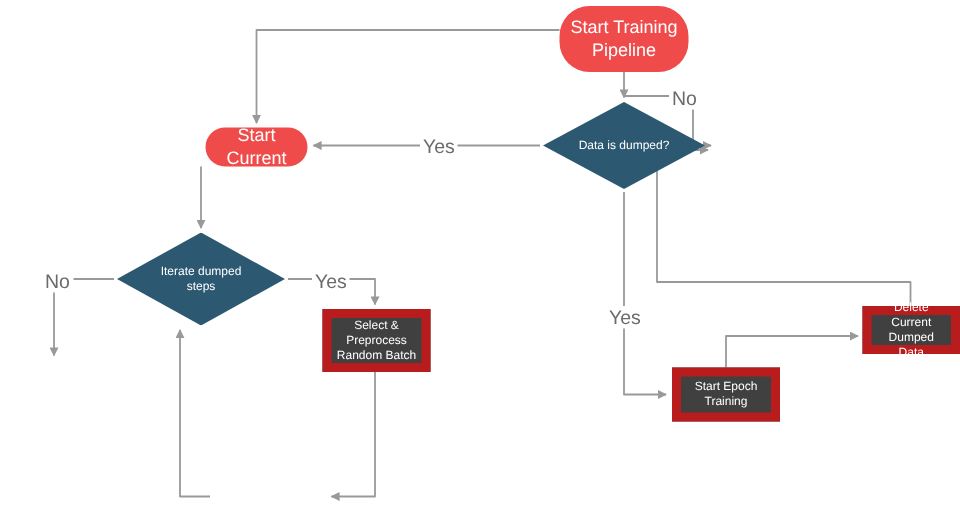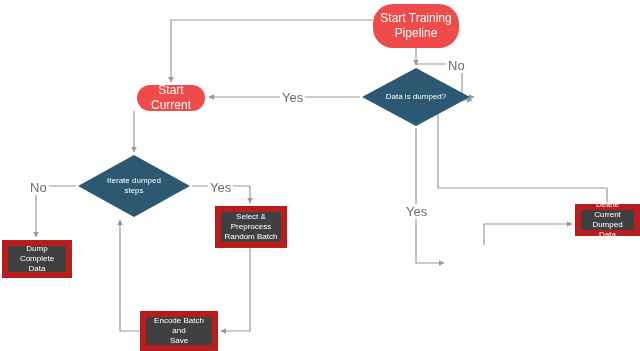--- a/index.html
+++ b/index.html
@@ -138,30 +138,26 @@
     <span class="label">Iterate dumped
 steps</span>
   </div>
 
   <div class="node node-process" style="left:215px; top:206px; width:72px; height:42px;">
     <span class="label">Select  &amp;
 Preprocess
 Random Batch</span>
   </div>
 
-  <div class="node node-process" style="left:2px; top:240px; width:70px; height:38px;">
-    <span class="label">Dump Complete
-Data</span>
+
+
+  <div class="node node-process" style="left:448px; top:245px; width:72px; height:36px;">
+    <span class="label">Start Epoch
+Training</span>
   </div>
-
-  <div class="node node-process" style="left:140px; top:311px; width:78px; height:40px;">
-    <span class="label">Encode Batch and
-Save</span>
-  </div>
-
 
   <div class="node node-process" style="left:575px; top:204px; width:65px; height:32px;">
     <span class="label">Delete Current
 Dumped Data</span>
   </div>
 
   <span class="edge-label" style="left:446px; top:58px;">No</span>
 
   <span class="edge-label" style="left:280px; top:90px;">Yes</span>
 

